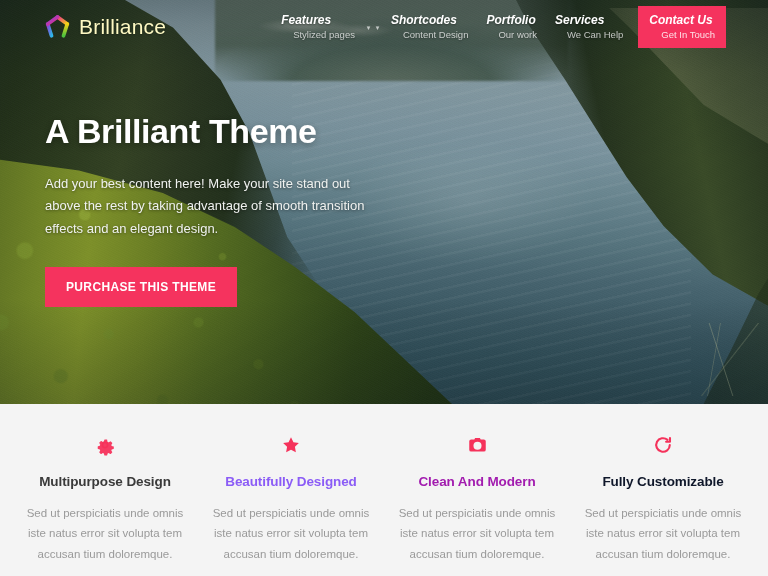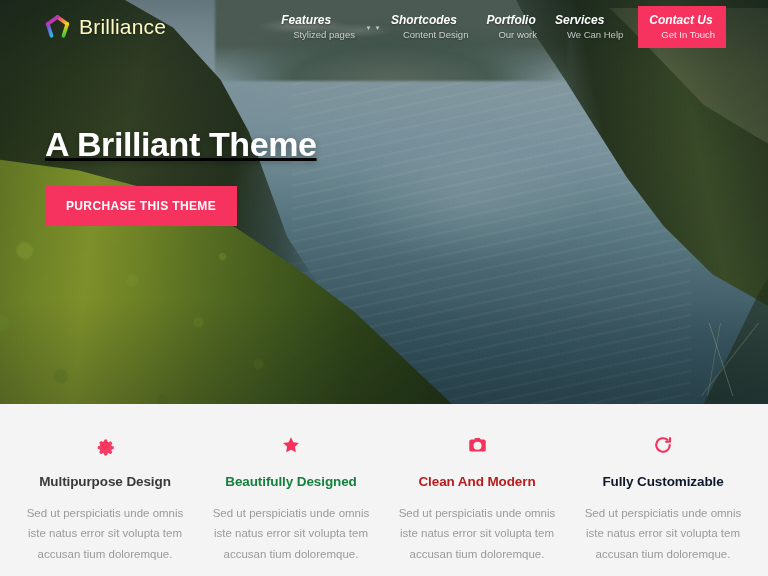--- a/index.html
+++ b/index.html
@@ -195,21 +195,21 @@
   }
   .nav-item.cta {
     background: #f5335e; padding: 0 11px; margin-left: 6px;
     align-self: stretch;
   }
   .nav-item.cta .nav-title { text-shadow: none; }
   .nav-item.cta .nav-sub { color: rgba(255,255,255,.85); text-shadow: none; }
 
   
   .hero-copy {
-    position: absolute; left: 45px; top: 125px; width: 330px; z-index: 20; text-decoration: underline;
+    position: absolute; left: 45px; top: 112px; width: 330px; z-index: 20;
   }
   .hero-title {
     color: #ffffff; font-size: 34px; font-weight: bold;
     letter-spacing: -.4px; text-shadow: 0 2px 6px rgba(0,0,0,.32);
     margin-bottom: 22px;
   }
   .hero-sub {
     color: #f0f2f0; font-size: 13px; line-height: 1.73;
     text-shadow: 0 1px 3px rgba(0,0,0,.45);
     margin-bottom: 27px; width: 320px;
@@ -325,20 +325,21 @@
       </div>
       <div class="nav-item cta">
         <span class="nav-title">Contact Us</span>
         <span class="nav-sub">Get In Touch</span>
       </div>
     </nav>
   </header>
 
   <div class="hero-copy">
     <h1 class="hero-title">A Brilliant Theme</h1>
+    <p class="hero-sub">Add your best content here! Make your site stand out above the rest by taking advantage of smooth transition effects and an elegant design.</p>
     <button class="hero-btn">PURCHASE THIS THEME</button>
   </div>
 </section>
 
 <section class="features">
 
   <div class="feature">
     <div class="feature-icon">
       <svg width="22" height="22" viewBox="0 0 24 24" fill="#f5325b">
         <path d="M12 8.2a3.8 3.8 0 1 0 0 7.6 3.8 3.8 0 0 0 0-7.6zm0 5.6a1.8 1.8 0 1 1 0-3.6 1.8 1.8 0 0 1 0 3.6z"></path>
@@ -348,32 +349,32 @@
     <div class="feature-title" style="color:#3a3a3a">Multipurpose Design</div>
     <div class="feature-desc">Sed ut perspiciatis unde omnis iste natus error sit volupta tem accusan tium doloremque.</div>
   </div>
 
   <div class="feature">
     <div class="feature-icon">
       <svg width="22" height="22" viewBox="0 0 24 24" fill="#f5325b">
         <path d="M12 3.6l2.65 5.37 5.93.86-4.29 4.18 1.01 5.9L12 17.13l-5.3 2.78 1.01-5.9-4.29-4.18 5.93-.86L12 3.6z"></path>
       </svg>
     </div>
-    <div class="feature-title" style="color:#15803d">Beautifully Designed</div>
+    <div class="feature-title" style="color:#8b5cf6">Beautifully Designed</div>
     <div class="feature-desc">Sed ut perspiciatis unde omnis iste natus error sit volupta tem accusan tium doloremque.</div>
   </div>
 
   <div class="feature">
     <div class="feature-icon">
       <svg width="23" height="22" viewBox="0 0 24 24" fill="#f5325b">
         <path d="M9.4 4.3l-.9 1.6H5.1A2.1 2.1 0 0 0 3 8v9.1a2.1 2.1 0 0 0 2.1 2.1h13.8A2.1 2.1 0 0 0 21 17.1V8a2.1 2.1 0 0 0-2.1-2.1h-3.4l-.9-1.6H9.4zm2.6 4.1a4.4 4.4 0 1 1 0 8.8 4.4 4.4 0 0 1 0-8.8z"></path>
         <circle cx="12" cy="12.8" r="2.3" fill="#f4f4f4"></circle>
       </svg>
     </div>
-    <div class="feature-title" style="color:#b91c1c">Clean And Modern</div>
+    <div class="feature-title" style="color:#a21caf">Clean And Modern</div>
     <div class="feature-desc">Sed ut perspiciatis unde omnis iste natus error sit volupta tem accusan tium doloremque.</div>
   </div>
 
   <div class="feature">
     <div class="feature-icon">
       <svg width="22" height="22" viewBox="0 0 24 24" fill="none" stroke="#f5325b" stroke-width="2.3" stroke-linecap="round">
         <path d="M19.4 12a7.4 7.4 0 1 1-2.5-5.55"></path>
         <path d="M19.6 4.3v4.2h-4.2" stroke-linejoin="round"></path>
       </svg>
     </div>

